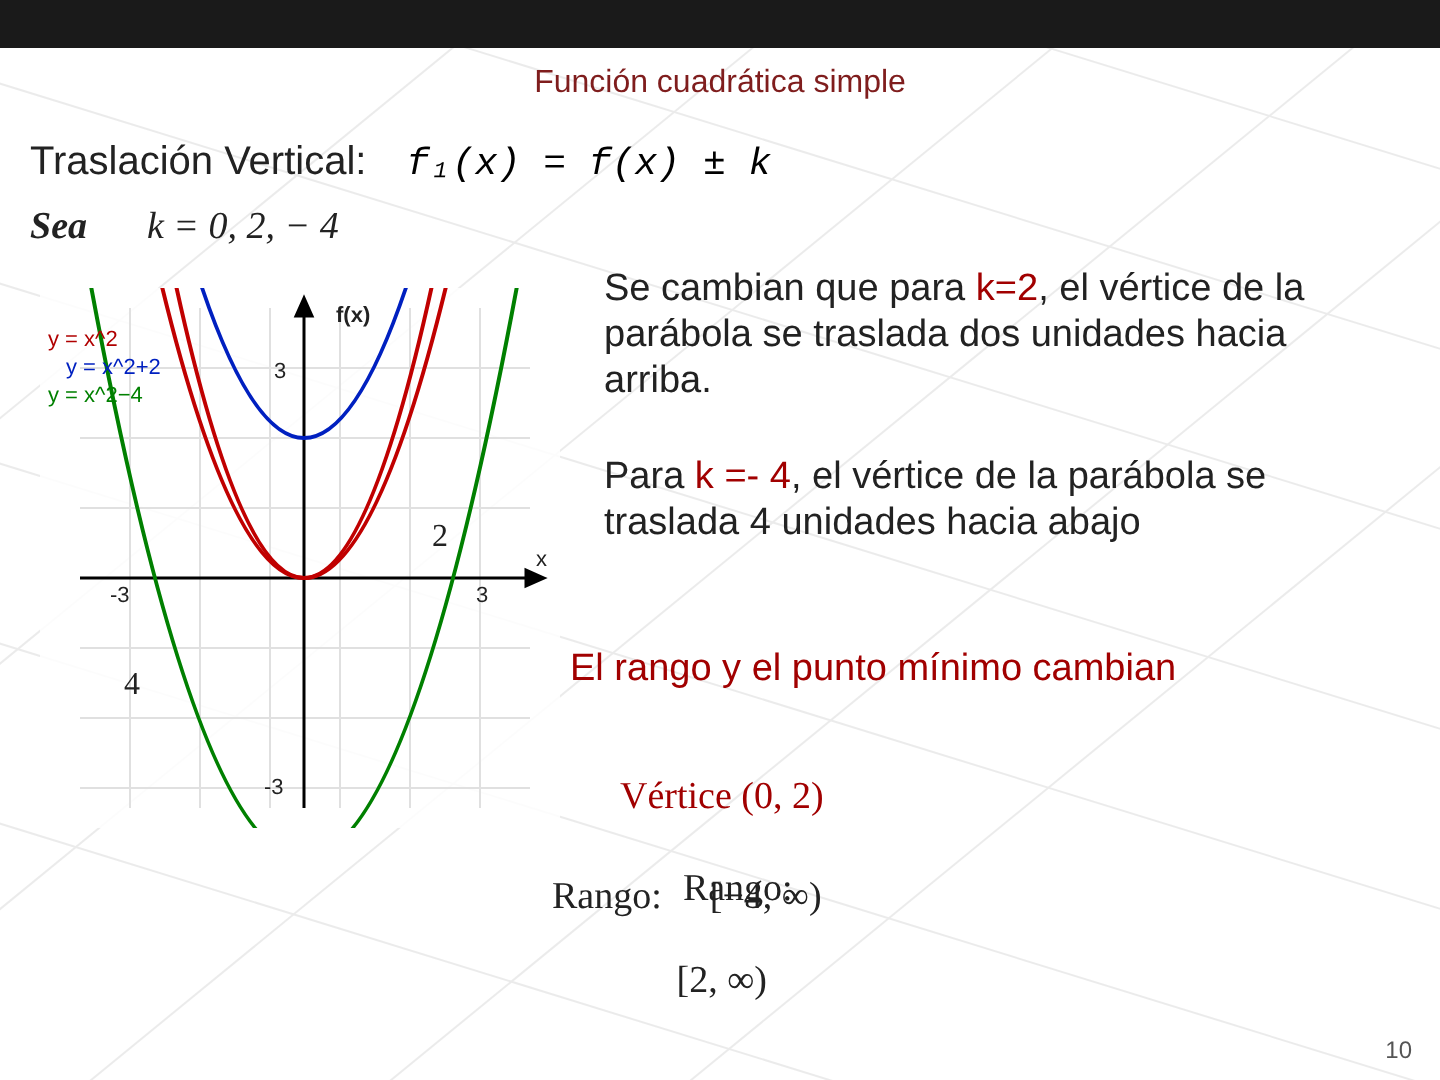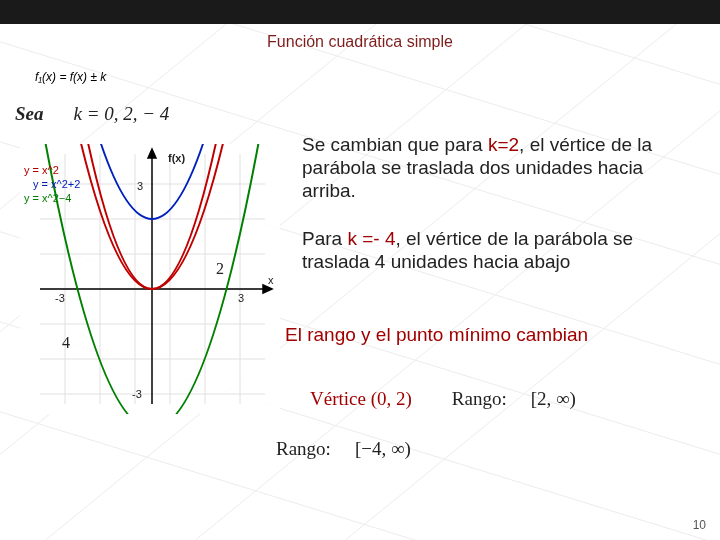--- a/index.html
+++ b/index.html
@@ -39,24 +39,24 @@
   }
   .subtitle-row {
     position: absolute;
     top: 70px;
     left: 15px;
     font-size: 20px;
     display: flex;
     align-items: center;
   }
   .formula1 {
-    font-family: Liberation Sans, sans-serif;
+    font-family: Liberation Mono, monospace;
     font-style: italic;
     margin-left: 20px;
-    font-size: 12px;
+    font-size: 19px;
     color: #000;
   }
   .sea-row {
     position: absolute;
     top: 103px;
     left: 15px;
     font-size: 19px;
     display: flex;
     align-items: center;
     gap: 24px;
@@ -80,21 +80,21 @@
   .p2 { top: 228px; left: 302px; width: 395px; }
   .p3 { top: 324px; left: 285px; width: 420px; color:#a10000; }
   .red { color: #a10000; }
   .row-vertex {
     position: absolute;
     font-size: 19px;
     display: flex;
     align-items: center;
     gap: 24px;
   }
-  .rv1 { top: 388px; left: 310px; }
+  .rv1 { top: 388px; left: 310px; flex-direction: column; }
   .rv2 { top: 438px; left: 260px; }
   .vertex-label { font-family: "Comic Sans MS", cursive; }
   .rango-label { font-family: "Comic Sans MS", cursive; margin-left: 16px; }
   .range-math { font-family: "Times New Roman", serif; }
   .pagenum {
     position: absolute;
     right: 14px;
     bottom: 8px;
     font-size: 12px;
     color: #555;
@@ -135,20 +135,21 @@
       <line x1="-600" y1="700" x2="500" y2="-200"></line>
     </g>
   </svg>
 </div>
 
 <div class="topbar"></div>
 
 <div class="title">Función cuadrática simple</div>
 
 <div class="subtitle-row">
+  <span>Traslación Vertical:</span>
   <span class="formula1">f₁(x) = f(x) ± k</span>
 </div>
 
 <div class="sea-row">
   <span class="sea-label">Sea</span>
   <span class="sea-vals">k = 0, 2, − 4</span>
 </div>
 
 <div class="graph-placeholder">
   <svg viewBox="0 0 260 270" style="display:block">

